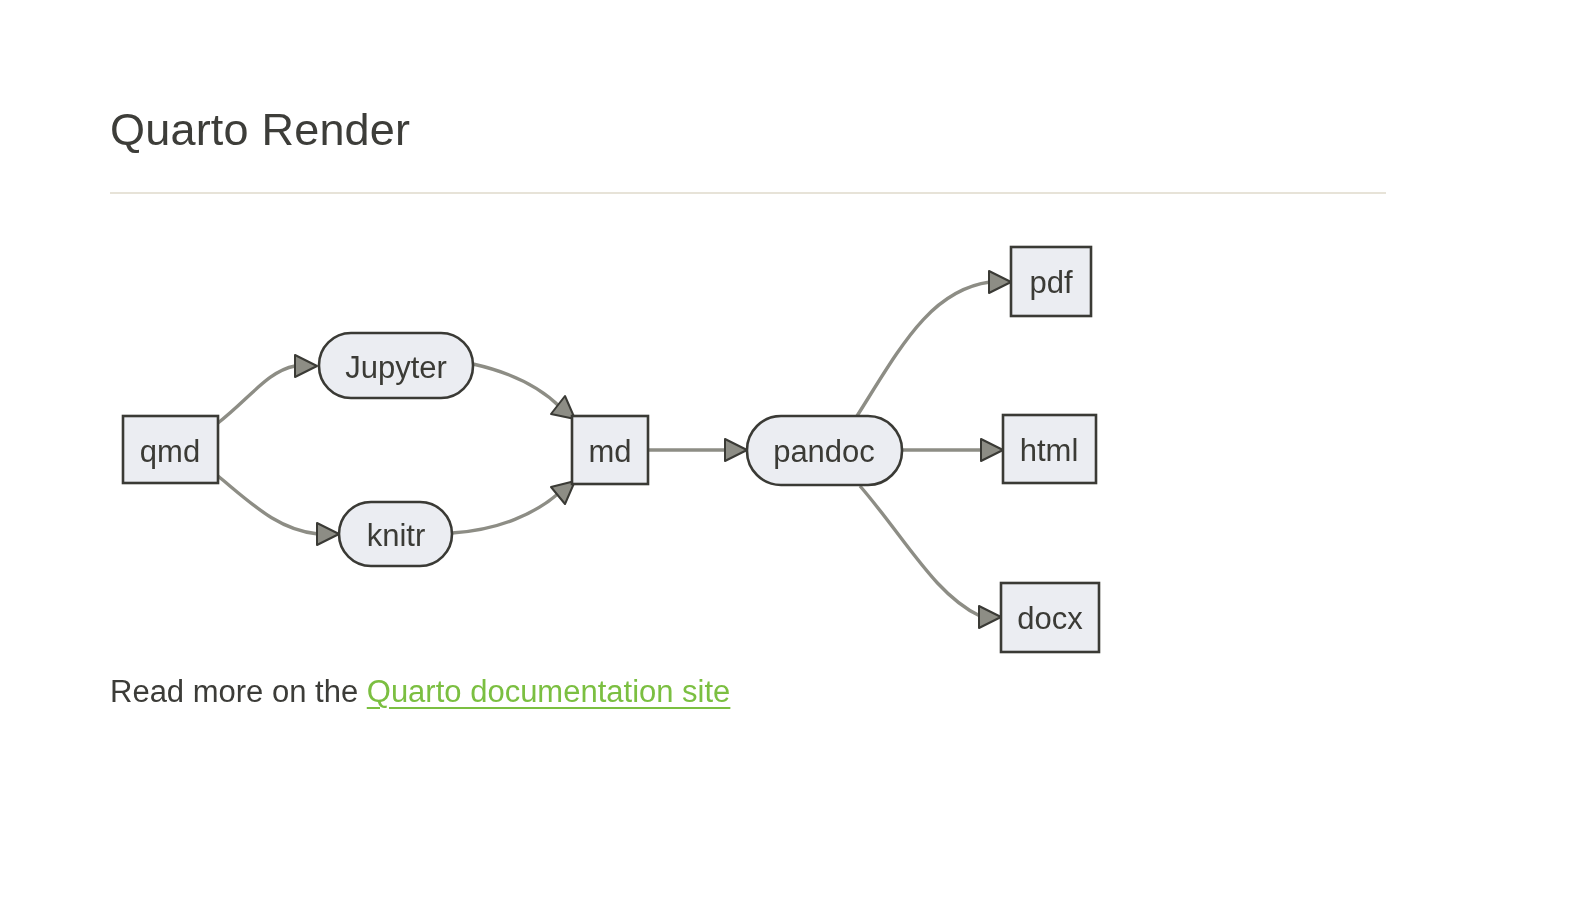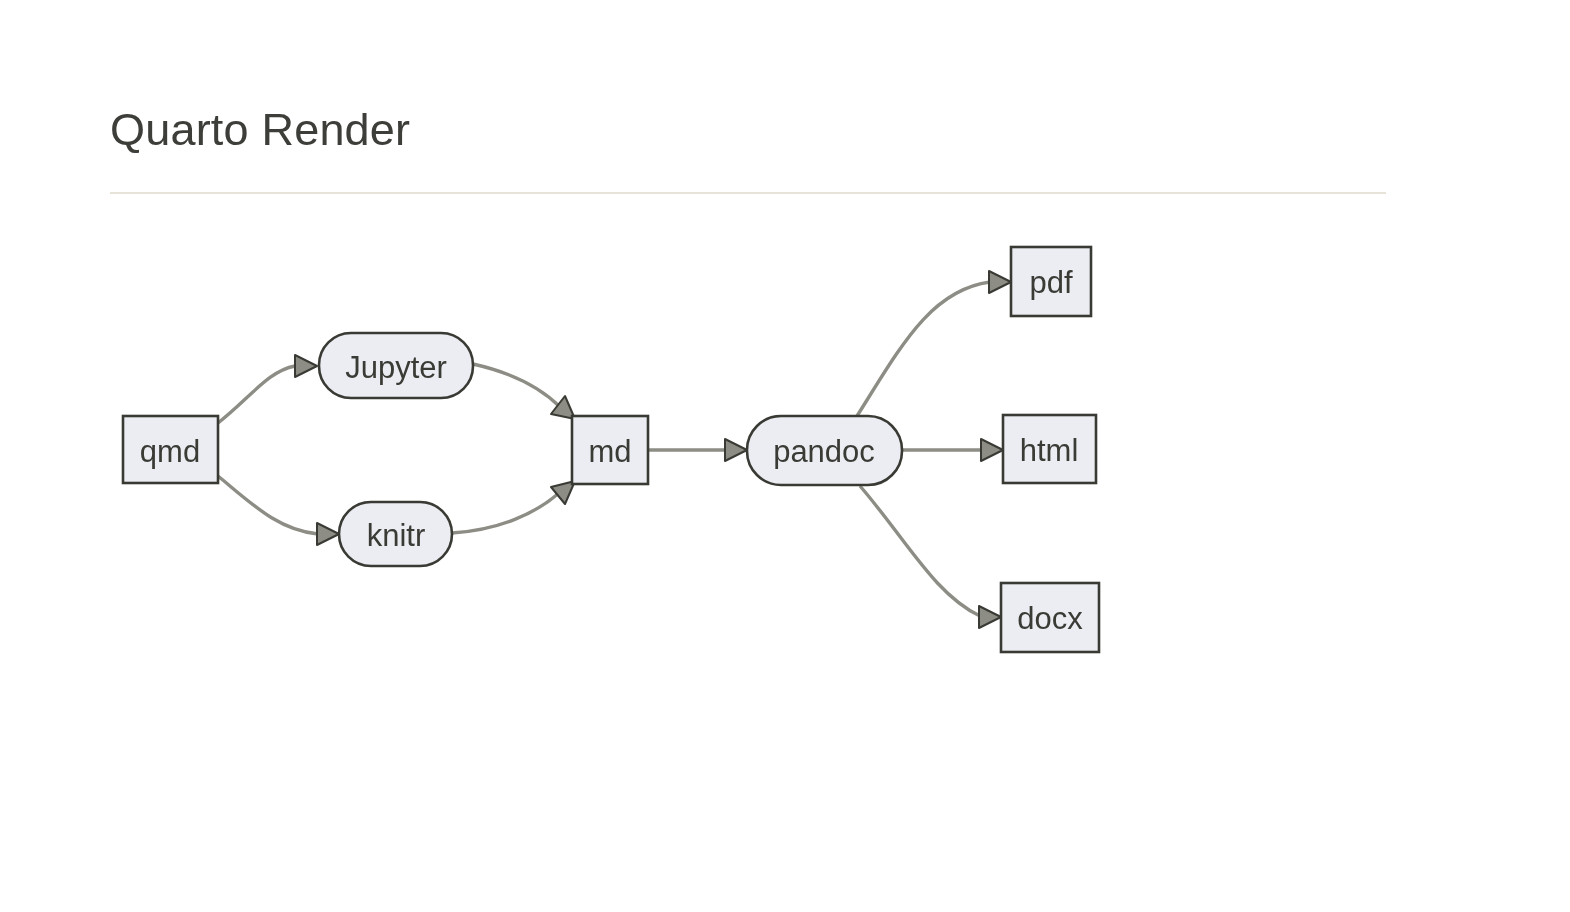--- a/index.html
+++ b/index.html
@@ -143,14 +143,15 @@
       <rect class="node-shape" x="1003" y="415" width="93" height="68"></rect>
       <text class="node-label" x="1049" y="450">html</text>
     </g>
 
     <g>
       <rect class="node-shape" x="1001" y="583" width="98" height="69"></rect>
       <text class="node-label" x="1050" y="618">docx</text>
     </g>
   </svg>
 
+  <p class="readmore"><span>Read more on the </span><a href="#">Quarto documentation site</a></p>
 
 </div>
 
 </body></html>

